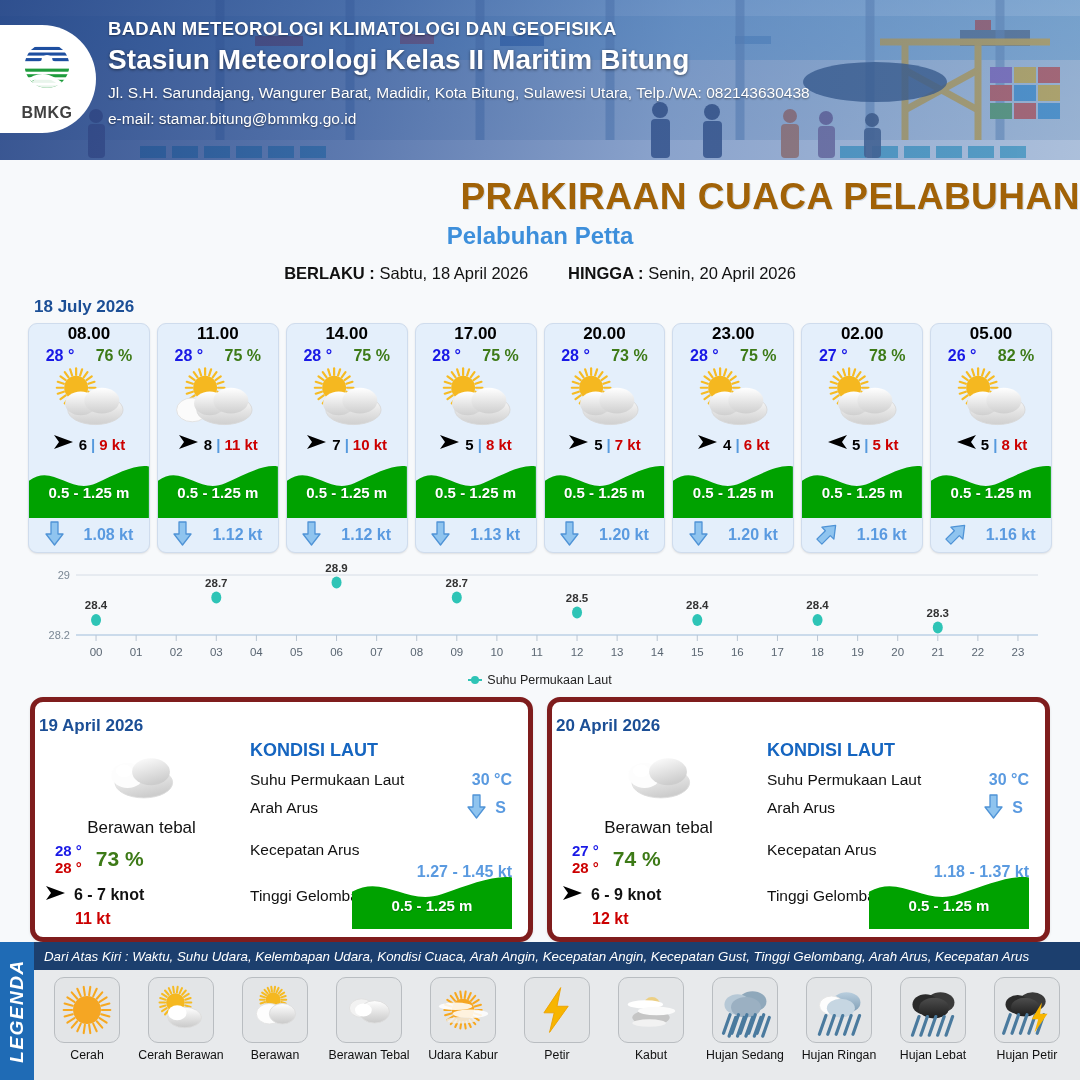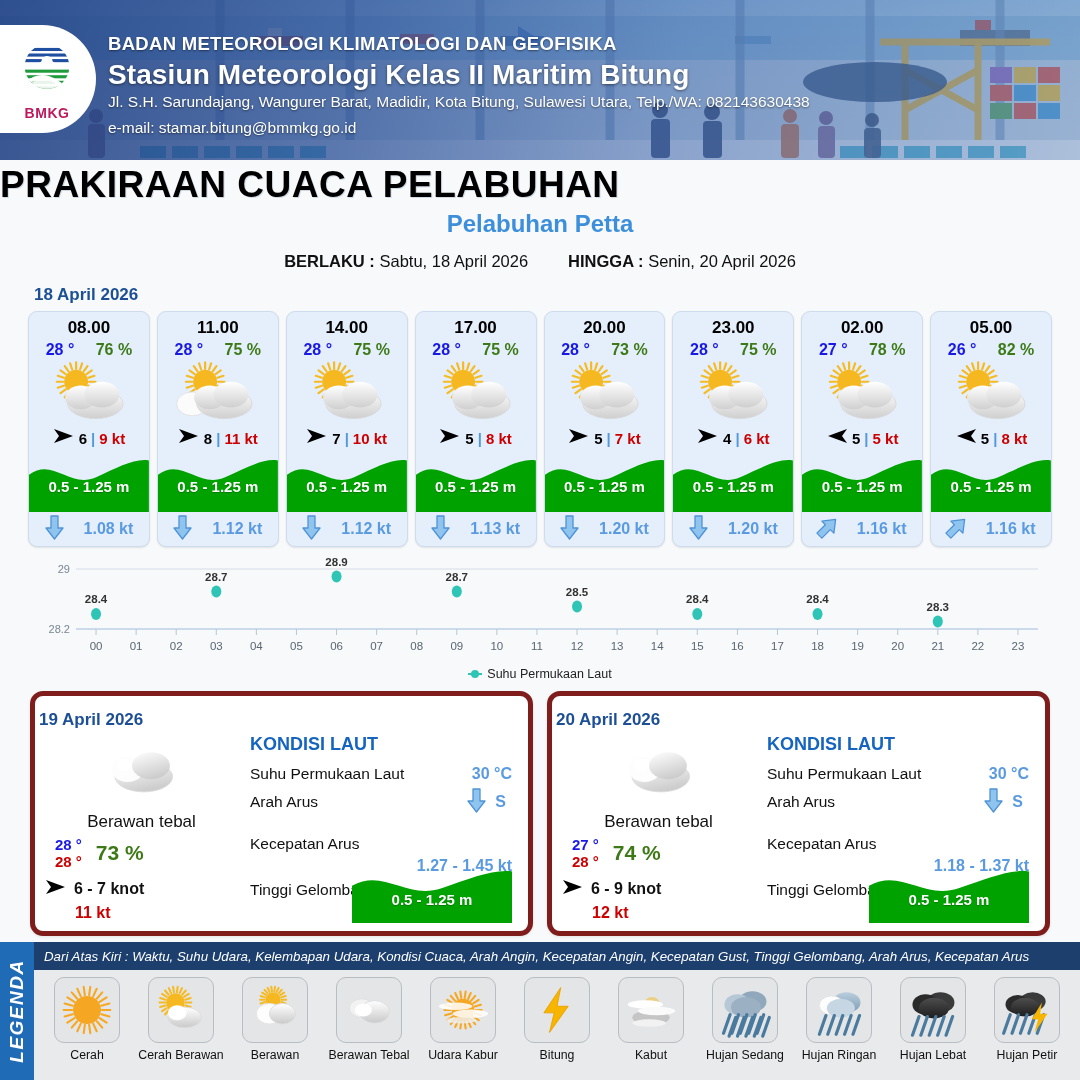--- a/index.html
+++ b/index.html
@@ -26,31 +26,31 @@
   .logo-wrap {
     position: absolute; left: -36px; top: 25px;
     width: 132px; height: 108px;
     background: #fff;
     border-radius: 0 60px 60px 0;
     display: flex; align-items: center; justify-content: flex-end;
     padding-right: 14px;
     z-index: 5;
   }
   .logo-inner { width: 70px; text-align: center; }
-  .logo-text { font-size: 14px; font-weight: bold; color: #be185d; letter-spacing: .5px; margin-top: 1px;}
-  .head-text { position: absolute; left: 108px; top: 33px; z-index: 4; color: #fff; }
+  .logo-text { font-size: 16px; font-weight: bold; color: #404040; letter-spacing: .5px; margin-top: 1px;}
+  .head-text { position: absolute; left: 108px; top: 18px; z-index: 4; color: #fff; }
   .h-line1 { font-size: 18.5px; font-weight: bold; letter-spacing: .3px; text-shadow: 0 1px 2px rgba(0,0,0,.45); }
   .h-line2 { font-size: 28px; font-weight: bold; margin-top: 4px; letter-spacing: .1px; text-shadow: 0 1px 3px rgba(0,0,0,.5); }
-  .h-line3 { font-size: 15.5px; margin-top: 2px; text-shadow: 0 1px 2px rgba(0,0,0,.5); }
+  .h-line3 { font-size: 15.5px; margin-top: 8px; text-shadow: 0 1px 2px rgba(0,0,0,.5); }
   .h-line4 { font-size: 15.5px; margin-top: 8px; text-shadow: 0 1px 2px rgba(0,0,0,.5); }
 
   
   .title-main {
-    text-align: left; margin-top: 4px;
-    font-size: 37px; font-weight: bold; color: #000000;
+    text-align: right; margin-top: 16px;
+    font-size: 37px; font-weight: bold; color: #a16207;
     letter-spacing: .5px;
     text-shadow: 1px 1px 0 #cfd9e4;
   }
   .title-sub {
     text-align: center; margin-top: 4px;
     font-size: 24px; font-weight: bold; color: #3d8fdb;
   }
   .validity {
     display: flex; justify-content: center; gap: 40px;
     margin-top: 14px; font-size: 16.5px; color: #111;
@@ -66,21 +66,20 @@
   .cards {
     display: flex; gap: 7px; padding: 0 28px;
   }
   .card {
     width: 125px;
     background: #e4effb;
     border: 1px solid #cfdced;
     border-radius: 9px;
     overflow: hidden;
     position: relative;
-    padding-top: 6px;
     box-shadow: 0 1px 2px rgba(0,0,0,.10);
   }
   .c-time { text-align: center; font-size: 17px; font-weight: bold; color: #000; }
   .c-row { display: flex; justify-content: space-around; align-items: baseline; margin-top: 3px; padding: 0 6px; }
   .c-temp { font-size: 16px; font-weight: bold; color: #1919e6; }
   .c-hum { font-size: 16px; font-weight: bold; color: #3d7a17; }
   .c-icon { height: 62px; display: flex; align-items: center; justify-content: center; margin-top: 2px; }
   .c-wind { display: flex; align-items: center; justify-content: center; gap: 4px; height: 26px; margin-top: 2px; }
   .c-wdir { font-size: 15px; font-weight: bold; color: #000; }
   .c-sep { color: #5599dd; font-weight: bold; font-size: 15px; }
@@ -304,21 +303,21 @@
   <div>
     <b>BERLAKU :</b>
     <span>Sabtu, 18 April 2026</span>
   </div>
   <div>
     <b>HINGGA :</b>
     <span>Senin, 20 April 2026</span>
   </div>
 </div>
 
-<div class="date-label">18 April 2026</div>
+<div class="date-label">18 July 2026</div>
 <div class="cards" id="cards">
     <div class="card">
     <div class="c-time">08.00</div>
     <div class="c-row">
       <span class="c-temp">28 °</span>
       <span class="c-hum">76 %</span>
     </div>
     <div class="c-icon">
         <svg width="92" height="71.76" viewBox="0 0 100 78">
     <g>
@@ -1288,21 +1287,21 @@
                 <stop offset="100%" stop-color="#1d1d1d"></stop>
               </linearGradient>
               <linearGradient id="bl" x1="0" y1="0" x2="0" y2="1">
                 <stop offset="0%" stop-color="#b9cede"></stop>
                 <stop offset="100%" stop-color="#7d9cb4"></stop>
               </linearGradient>
             </defs>
             <path d="M34 6 L16 33 L27 33 L22 54 L42 26 L30 26 Z" fill="#f7b500" stroke="#eda100" stroke-width="1"></path>
           </svg>
         </div>
-    <div class="li-lbl">Bitung</div>
+    <div class="li-lbl">Petir</div>
       </div>
       <div class="li">
         <div class="li-box">
           <svg width="56" height="56" viewBox="0 0 60 60">
             <defs>
               <linearGradient id="lg1" x1="0" y1="0" x2="0" y2="1">
                 <stop offset="0%" stop-color="#fff"></stop>
                 <stop offset="100%" stop-color="#c9c9c9"></stop>
               </linearGradient>
               <linearGradient id="dk" x1="0" y1="0" x2="0" y2="1">

